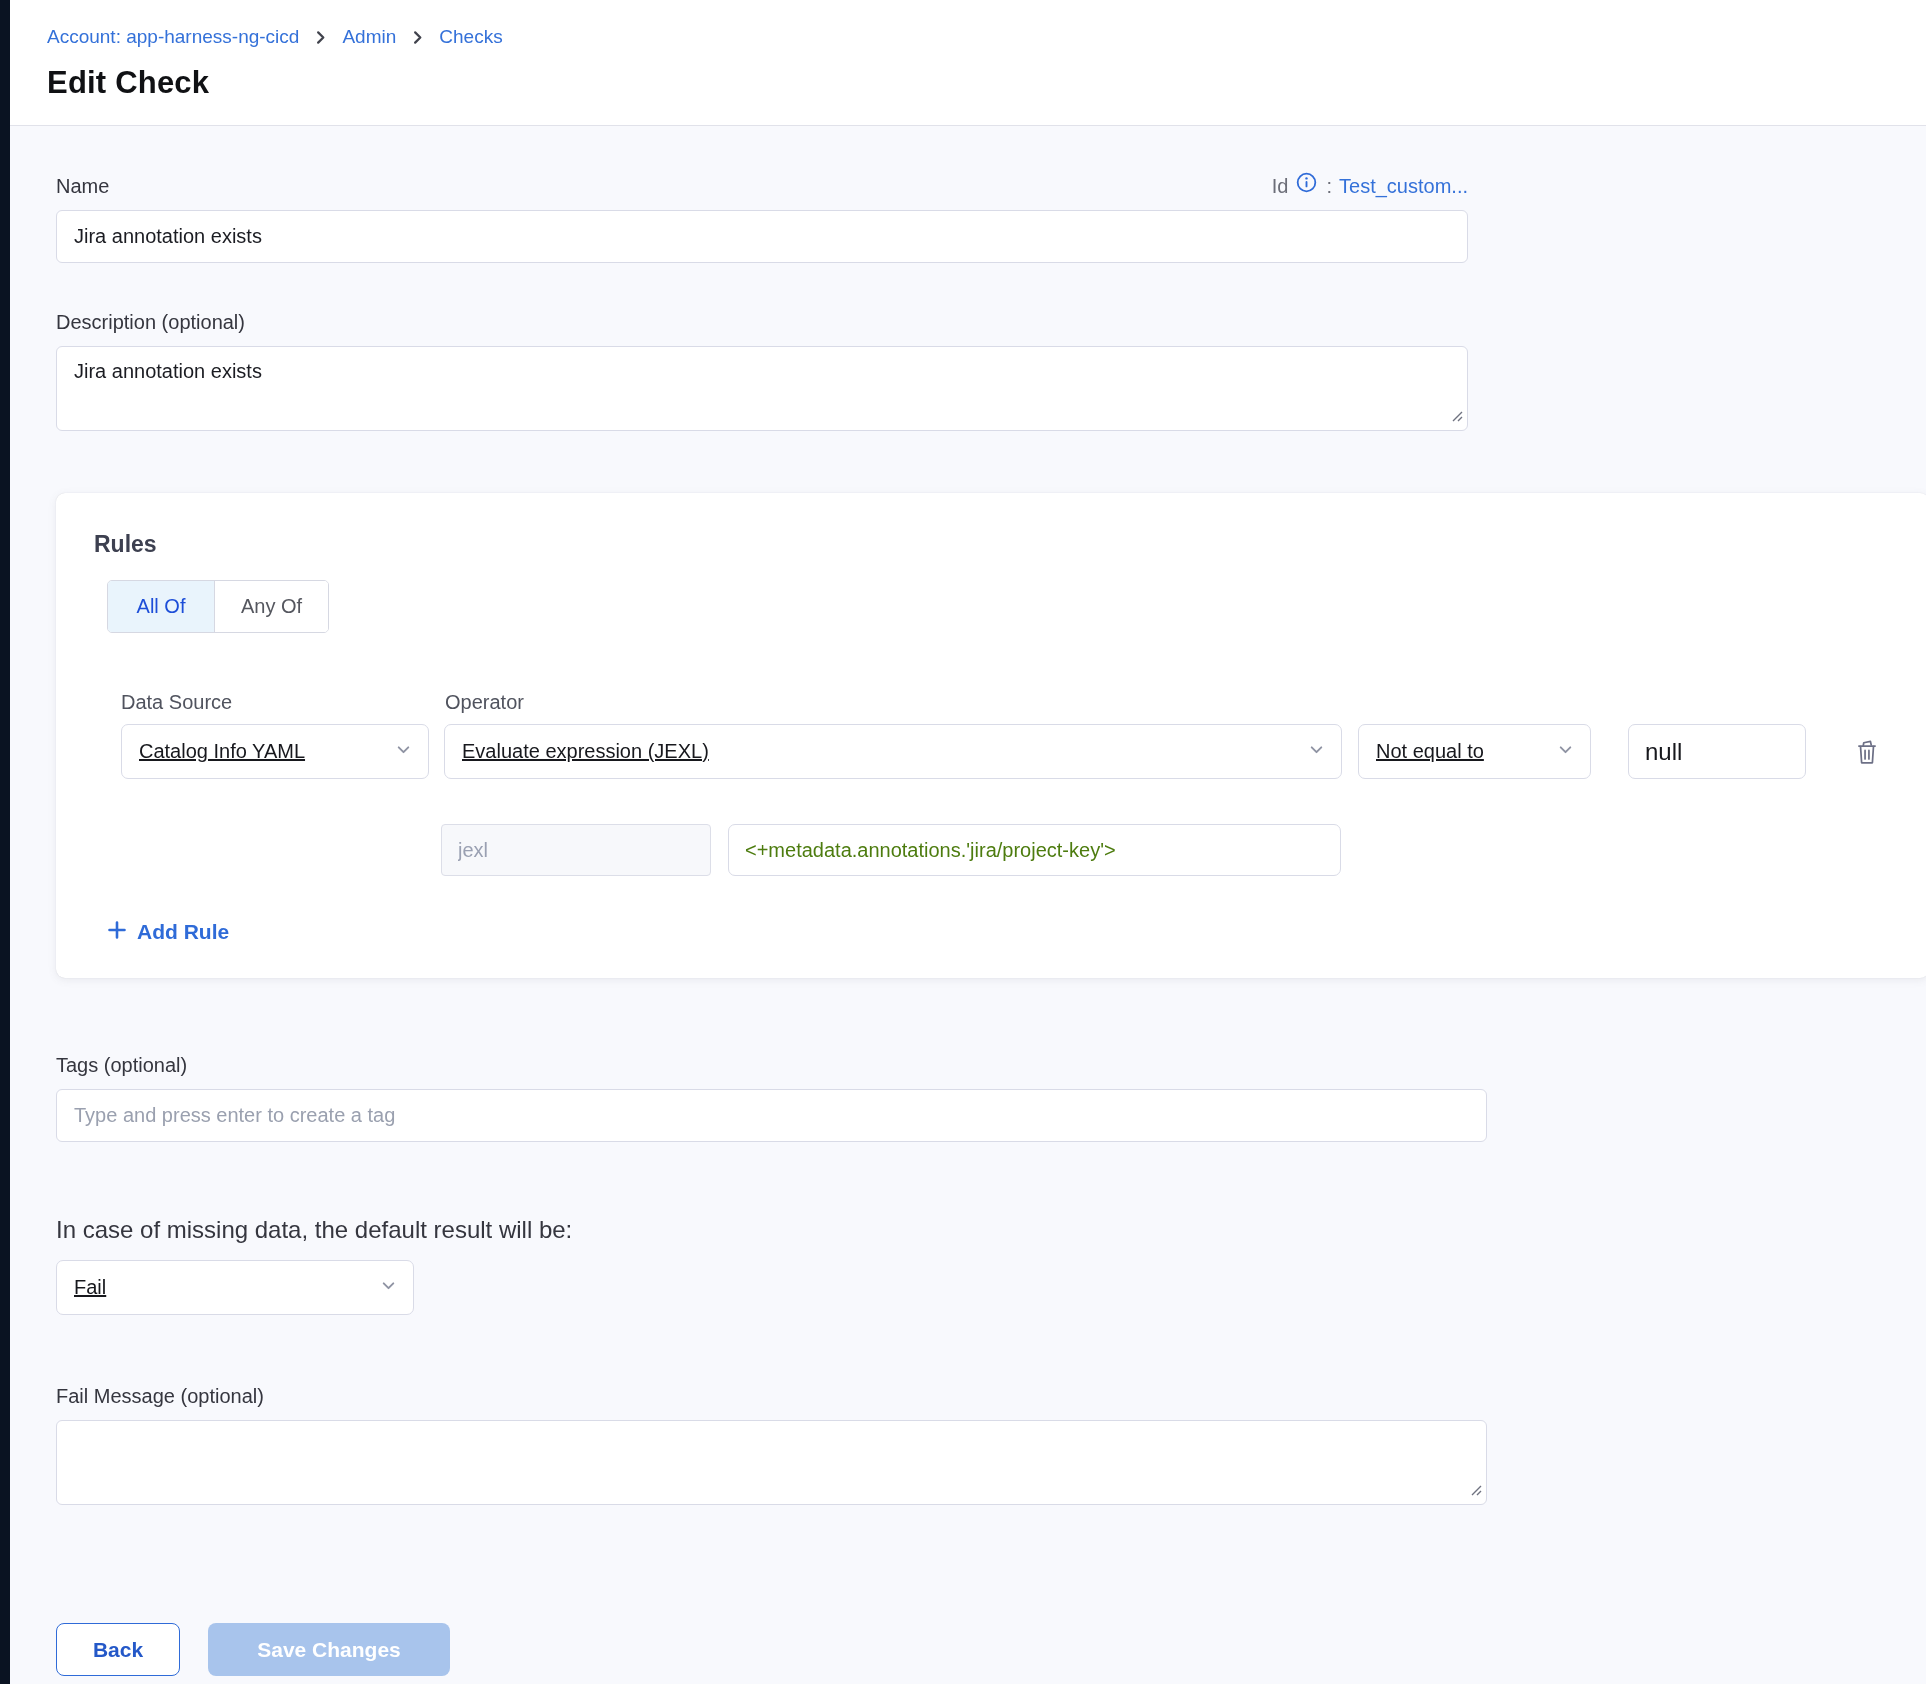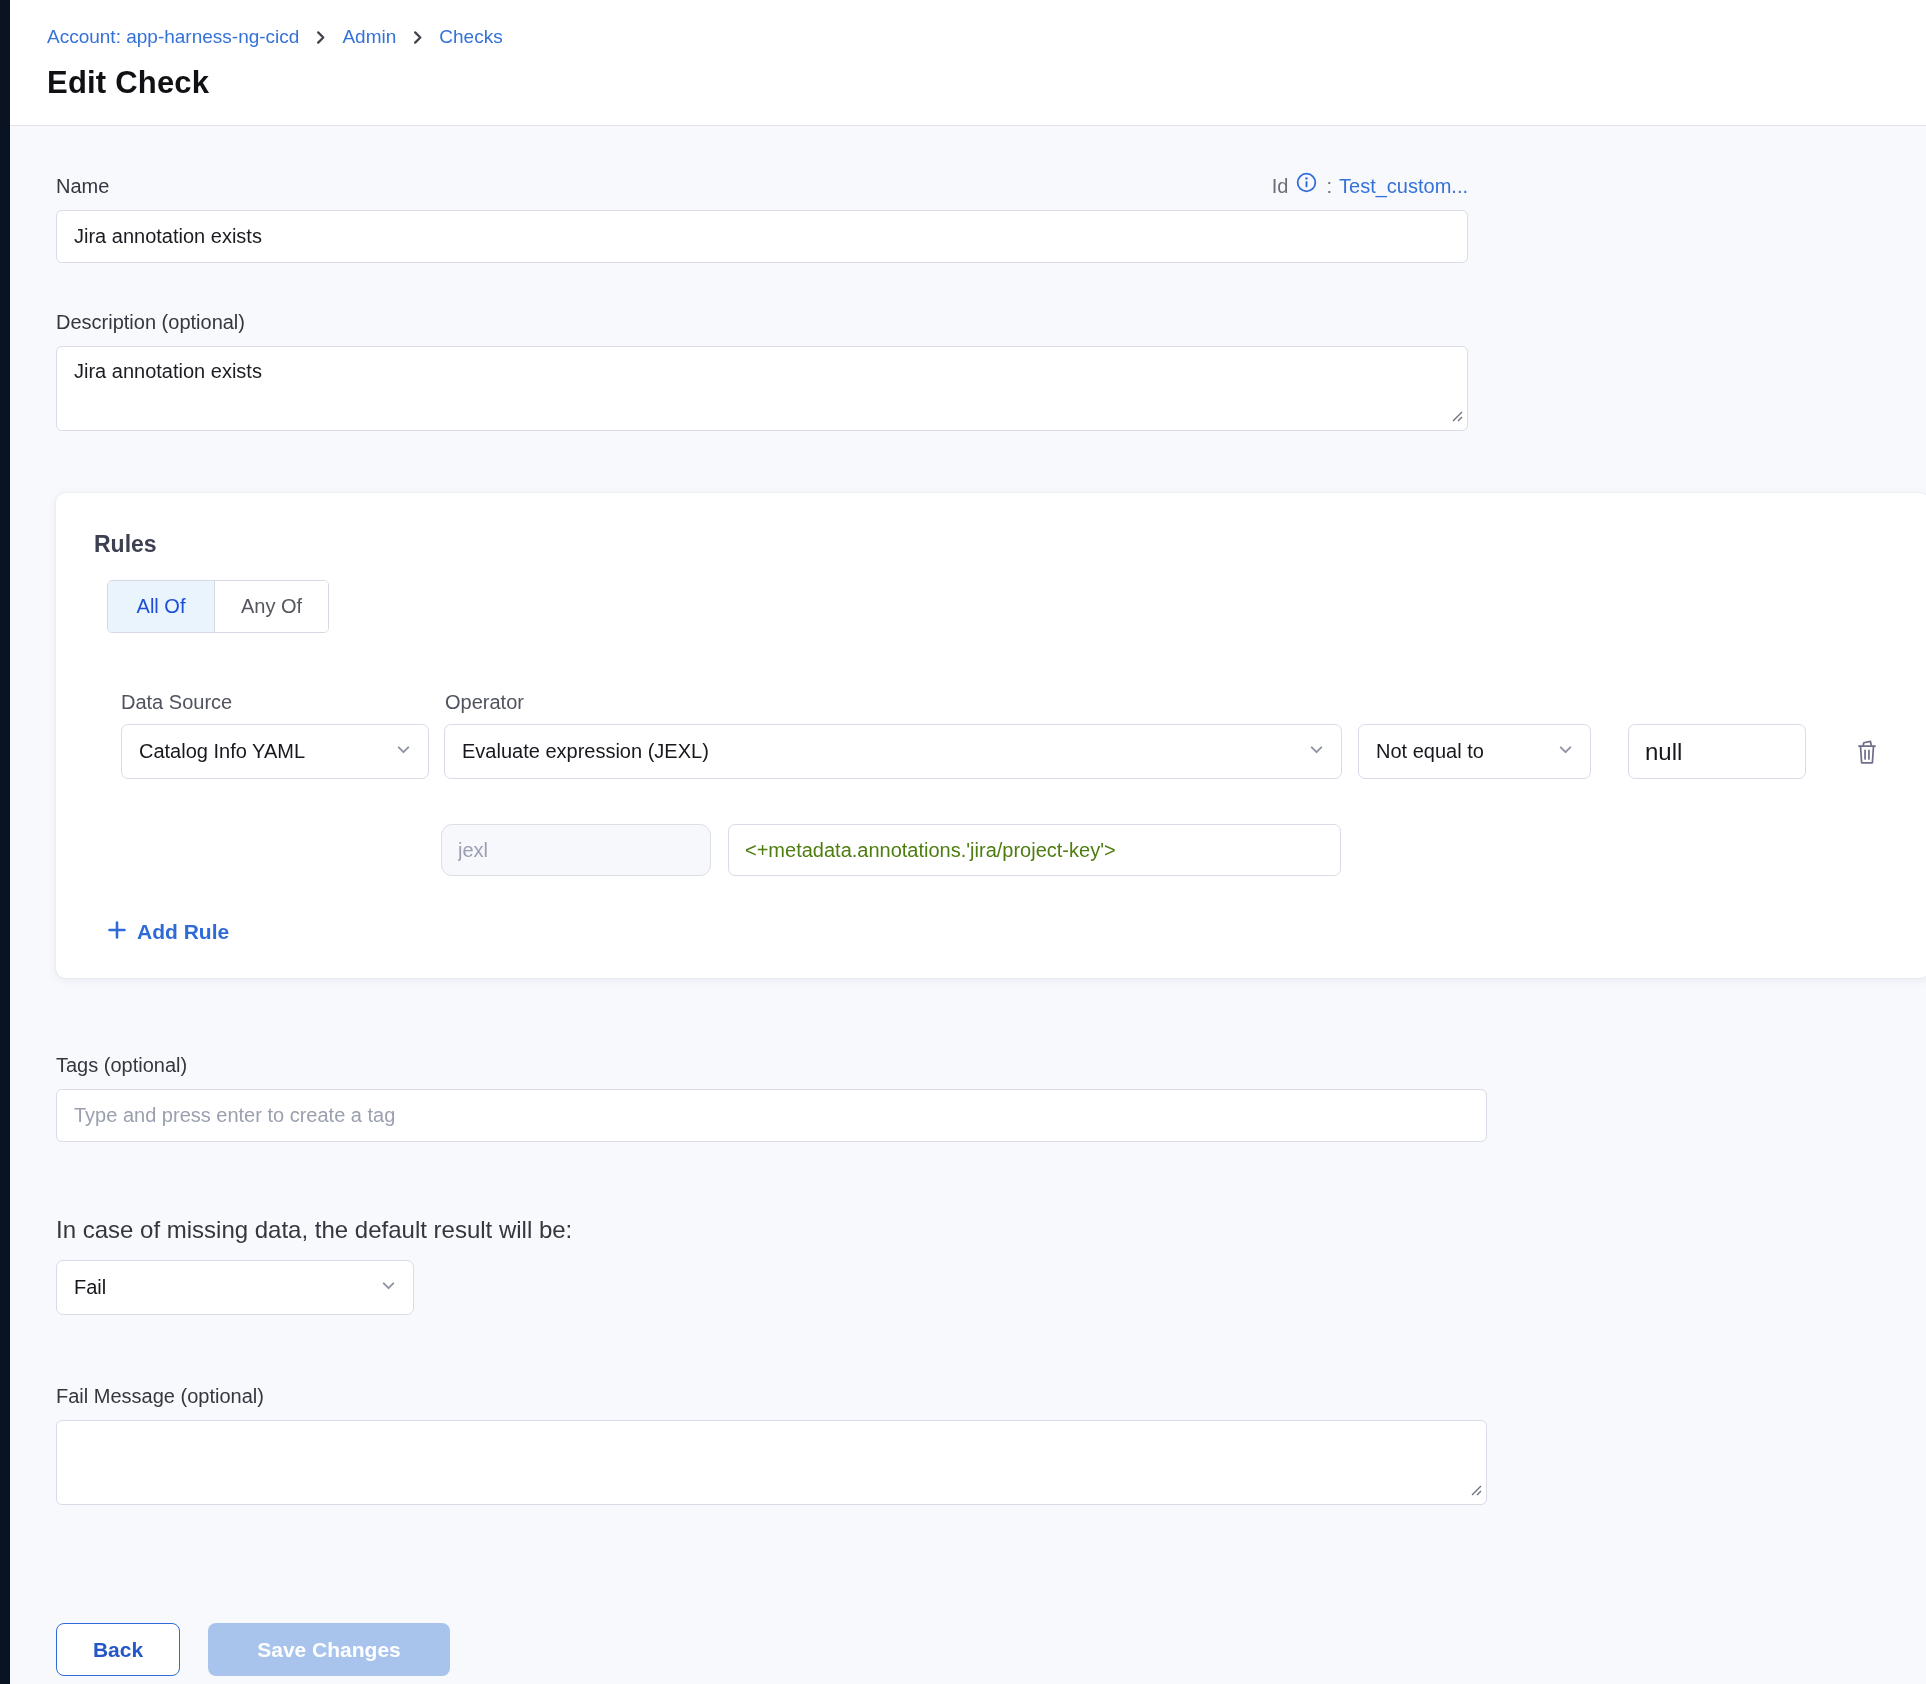--- a/index.html
+++ b/index.html
@@ -83,21 +83,21 @@
   .mode-tab.active { background: #e9f4fc; color: #1d4ed8; border-right: 1px solid #d6d8e2; }
 
   .rule-area { margin-left: 27px; }
   .rule-labels { display: flex; margin-top: 58px; }
   .rule-row { display: flex; align-items: center; margin-top: 10px; }
 
   .select-box {
     height: 55px; background: #fff;
     border: 1px solid #d9dbe7; border-radius: 7px;
     display: flex; align-items: center; justify-content: space-between;
-    padding: 0 16px 0 17px; font-size: 20px; color: #17181d; cursor: pointer;
+    padding: 0 16px 0 17px; font-size: 20px; color: #17181d; cursor: pointer; text-decoration: underline;
   }
   .w-ds { width: 308px; }
   .w-dp { width: 898px; margin-left: 15px; }
   .w-op { width: 233px; margin-left: 16px; }
   .operand-input {
     width: 178px; height: 55px; margin-left: 37px; padding: 0 16px;
     background: #fff; border: 1px solid #d9dbe7; border-radius: 7px;
     font-family: "Liberation Sans", sans-serif; font-size: 24px; color: #17181d; outline: none;
   }
   .trash-btn {
@@ -105,21 +105,21 @@
     display: flex; align-items: center; justify-content: center; cursor: pointer;
   }
 
   .label-ds { width: 308px; }
   .label-dp { width: 898px; margin-left: 15px; }
   .label-op { width: 233px; margin-left: 16px; }
 
   .rule-row2 { display: flex; align-items: center; margin-top: 45px; margin-left: 320px; }
   .jexl-input {
     width: 270px; height: 52px; padding: 0 16px;
-    background: #f7f8fb; border: 1px solid #dcdee8; border-radius: 11px;
+    background: #f7f8fb; border: 1px solid #dcdee8; border-radius: 4px;
     font-family: "Liberation Sans", sans-serif; font-size: 20px; color: #30323c; outline: none;
   }
   .jexl-input::placeholder { color: #9aa0b2; }
   .expr-input {
     width: 613px; height: 52px; margin-left: 17px; padding: 0 16px;
     background: #fff; border: 1px solid #d9dbe7; border-radius: 7px;
     font-family: "Liberation Sans", sans-serif; font-size: 20px; color: #4d7c0f; outline: none;
   }
 
   .add-rule {

